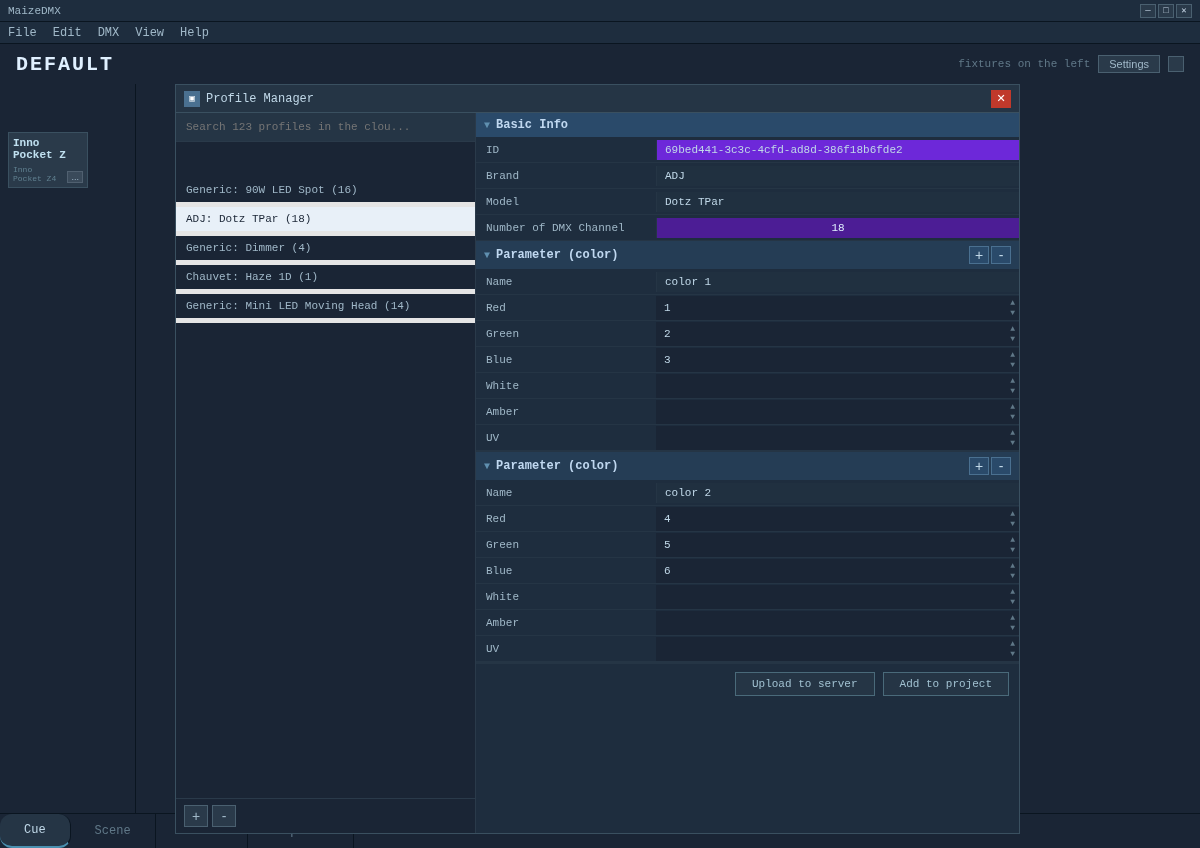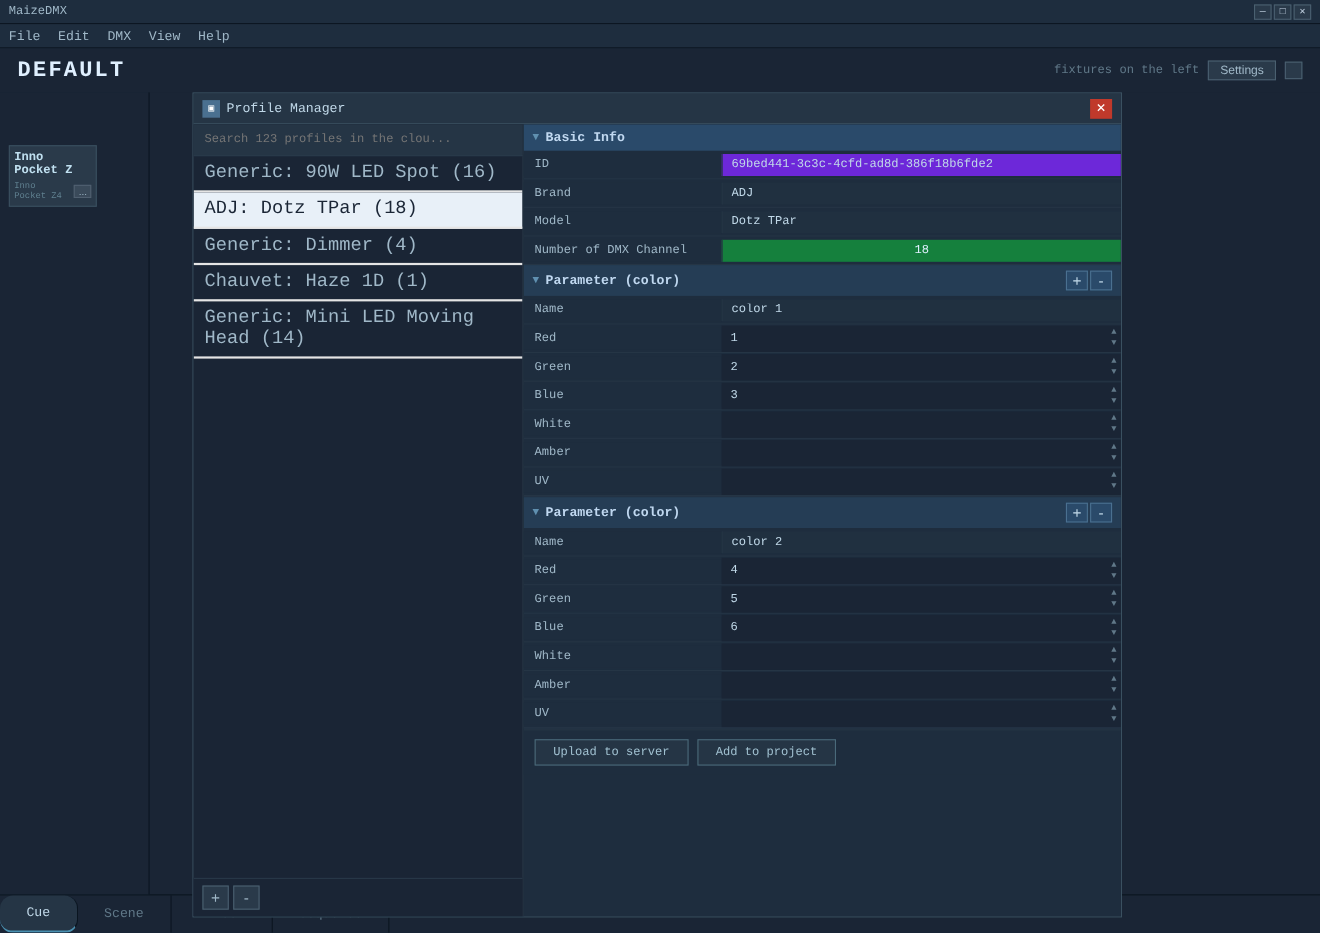--- a/index.html
+++ b/index.html
@@ -117,21 +117,21 @@
       color: #80a8c0;
       position: relative;
     }
     .fixture-card-title {
       font-weight: bold;
       color: #c0e0f0;
       font-size: 11px;
     }
     .fixture-card-bottom {
       display: flex;
-      align-items: center;
+      align-items: flex-end;
       gap: 2px;
       margin-top: 4px;
     }
     .fixture-label-small {
       font-size: 8px;
       color: #608090;
       flex: 1;
     }
     .fixture-dots-btn {
       background: #3a4a5a;
@@ -194,42 +194,43 @@
       height: 720px;
     }
 
     
     .list-panel {
       width: 300px;
       background: #1a2535;
       border-right: 1px solid #2a3a4a;
       display: flex;
       flex-direction: column;
+      gap: 36px;
     }
     .search-box {
       background: #253545;
       border: none;
       border-bottom: 1px solid #2a3a4a;
       padding: 8px 10px;
       color: #607888;
       font-size: 11px;
       font-family: 'Courier New', monospace;
       outline: none;
       width: 100%;
     }
     .profile-list {
       flex: 1;
       overflow-y: auto;
     }
     .profile-item {
       padding: 6px 10px;
       color: #a0b8c8;
-      font-size: 17px;
-      cursor: pointer;
-      border-bottom: 2px solid #e5e5e5;
+      font-size: 11px;
+      cursor: pointer;
+      border-bottom: 5px solid #e5e5e5;
     }
     .profile-item.selected {
       background: #e8f0f8;
       color: #1a2535;
     }
     .list-footer {
       display: flex;
       padding: 6px 8px;
       gap: 4px;
       border-top: 1px solid #2a3a4a;
@@ -305,21 +306,21 @@
     .field-value-input {
       background: transparent;
       border: none;
       color: #c0d8e8;
       font-size: 11px;
       font-family: 'Courier New', monospace;
       outline: none;
       width: 100%;
     }
     .field-value.highlighted {
-      background: #15803d;
+      background: #4c1d95;
       color: #e0f0ff;
       text-align: center;
     }
 
     
     .param-section {
       border-bottom: 1px solid #253545;
     }
     .param-header {
       background: #253d55;
@@ -369,20 +370,21 @@
     }
     .spinner-up, .spinner-down {
       font-size: 8px;
       line-height: 10px;
       color: #607888;
     }
 
     
     .dialog-footer {
       display: flex;
+      justify-content: flex-end;
       gap: 8px;
       padding: 8px 10px;
       border-top: 1px solid #253545;
       background: #1e2d3e;
     }
     .footer-btn {
       background: #253545;
       border: 1px solid #4a6a7a;
       color: #a0c0d0;
       padding: 5px 16px;

